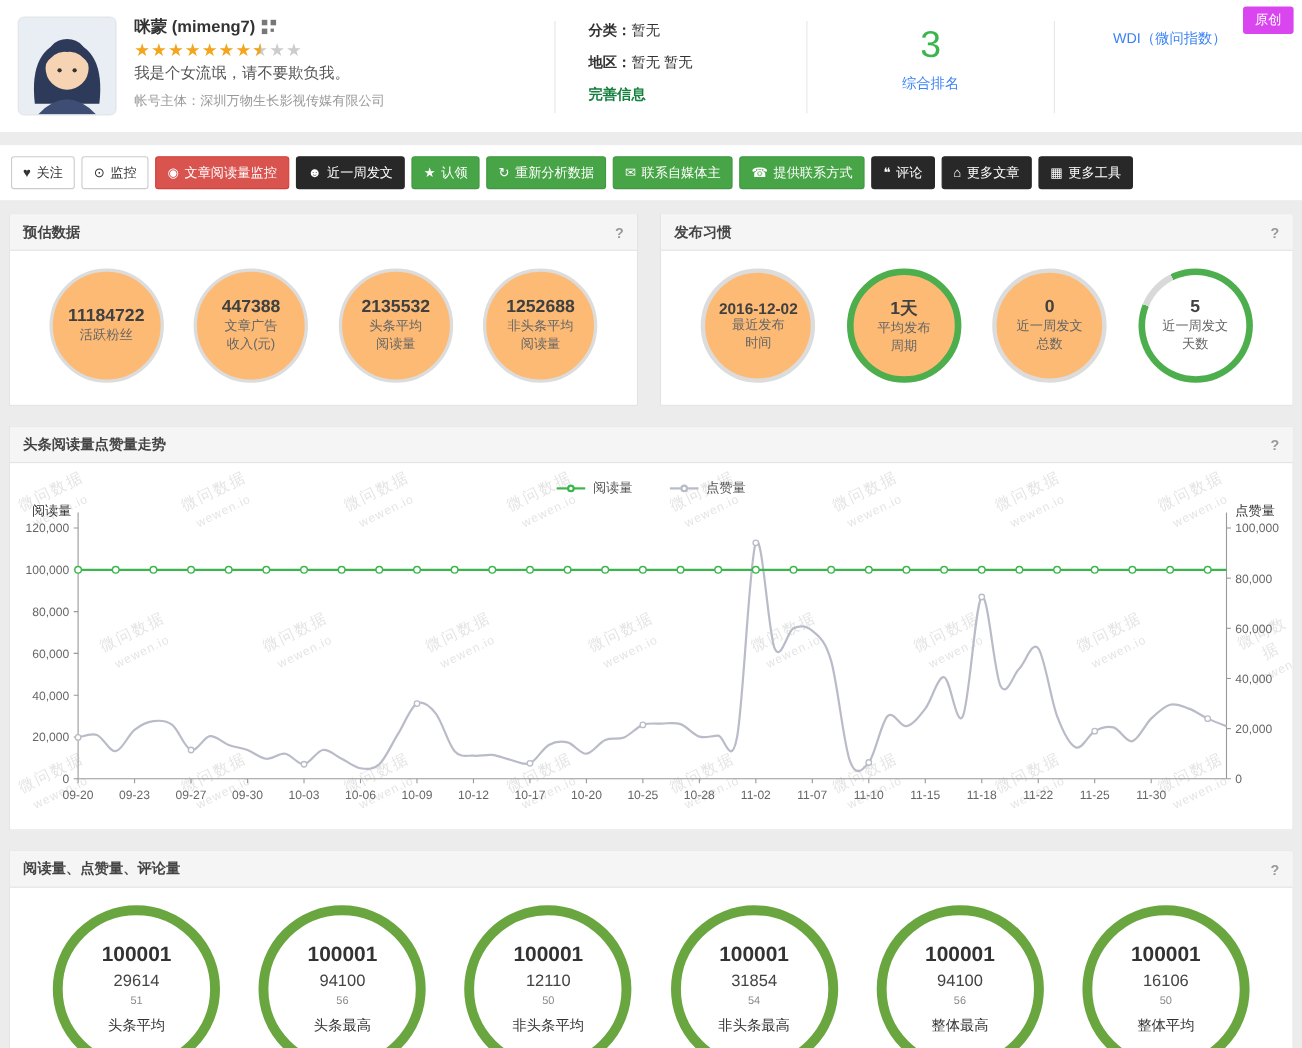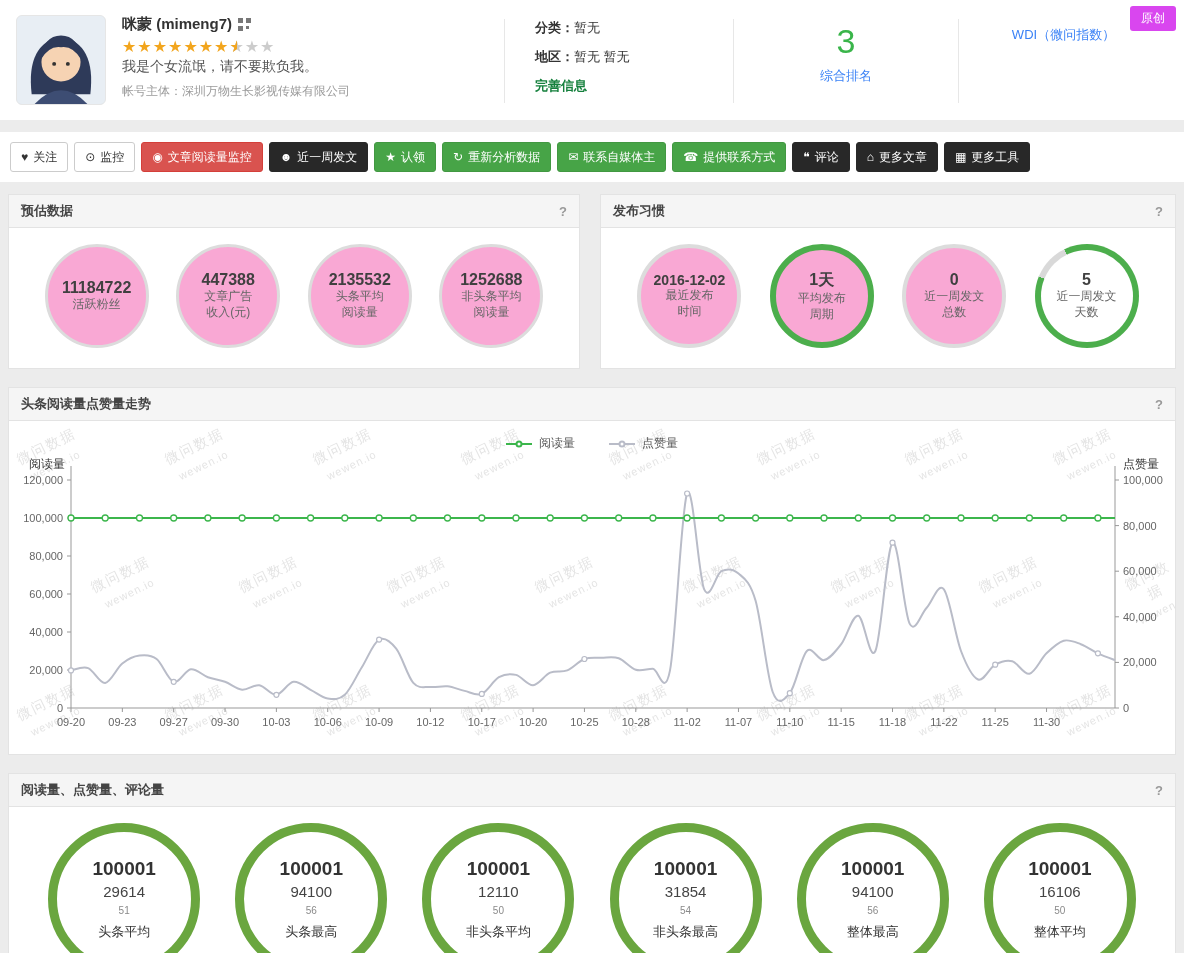--- a/index.html
+++ b/index.html
@@ -42,21 +42,21 @@
 .tb-green{background:#47a447;border-color:#429842;color:#fff}
 .tb-ico{font-size:12px;line-height:1}
 
 .section-row{display:flex;gap:20px;margin:12px 8px 0}
 .panel{background:#fff;border:1px solid #e3e3e3}
 .panel-hd{background:#f5f5f5;border-bottom:1px solid #e3e3e3;padding:7px 12px;font-size:13px;font-weight:bold;color:#444;display:flex;justify-content:space-between;align-items:center}
 .help{color:#999;font-weight:bold;cursor:pointer;font-size:13px}
 .panel-estimate{width:572px}
 .panel-habit{flex:1}
 .circle-row{display:flex;justify-content:space-evenly;align-items:center;padding:16px 8px 20px}
-.ring{border-radius:50%;display:flex;flex-direction:column;align-items:center;justify-content:center;text-align:center;background:#f9a8d4}
+.ring{border-radius:50%;display:flex;flex-direction:column;align-items:center;justify-content:center;text-align:center;background:#fdba74}
 .ring-100{width:104px;height:104px}
 .ring--thin{border:3px solid #dcdcdc}
 .ring--gray{border:4px solid #dcdcdc}
 .ring--green{border:6px solid #4cae4c}
 .ring--partial{background:conic-gradient(from 292deg,#d9d9d9 0 42deg,#4cae4c 42deg 360deg);position:relative}
 .ring--partial::before{content:"";position:absolute;inset:6px;border-radius:50%;background:#fff}
 .ring--partial>*{position:relative;z-index:1}
 .c-val{font-size:16px;font-weight:bold;color:#404040}
 .c-line{font-size:12px;color:#666;line-height:1.3}
 

